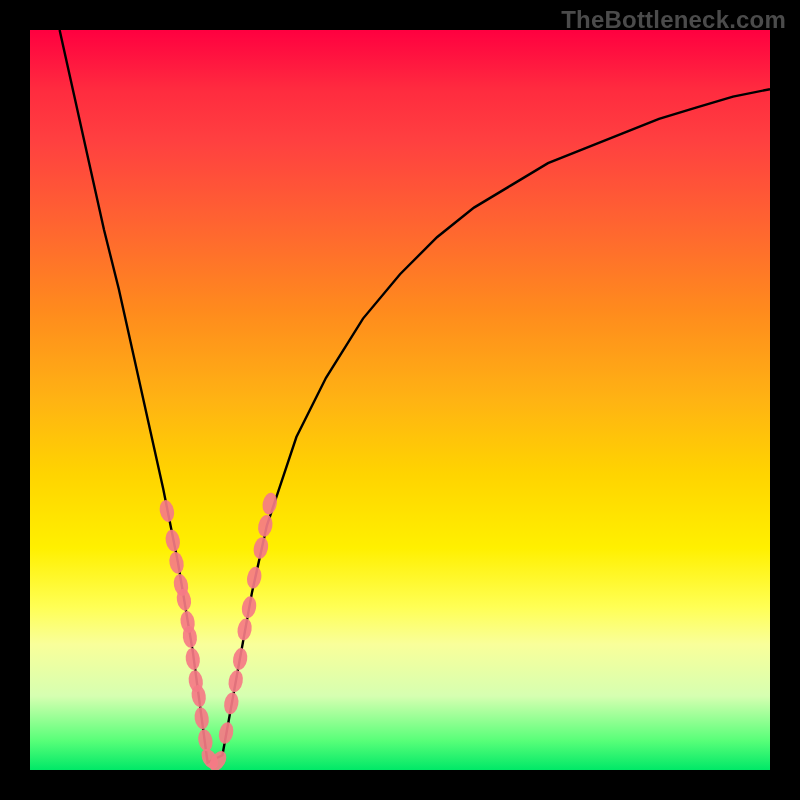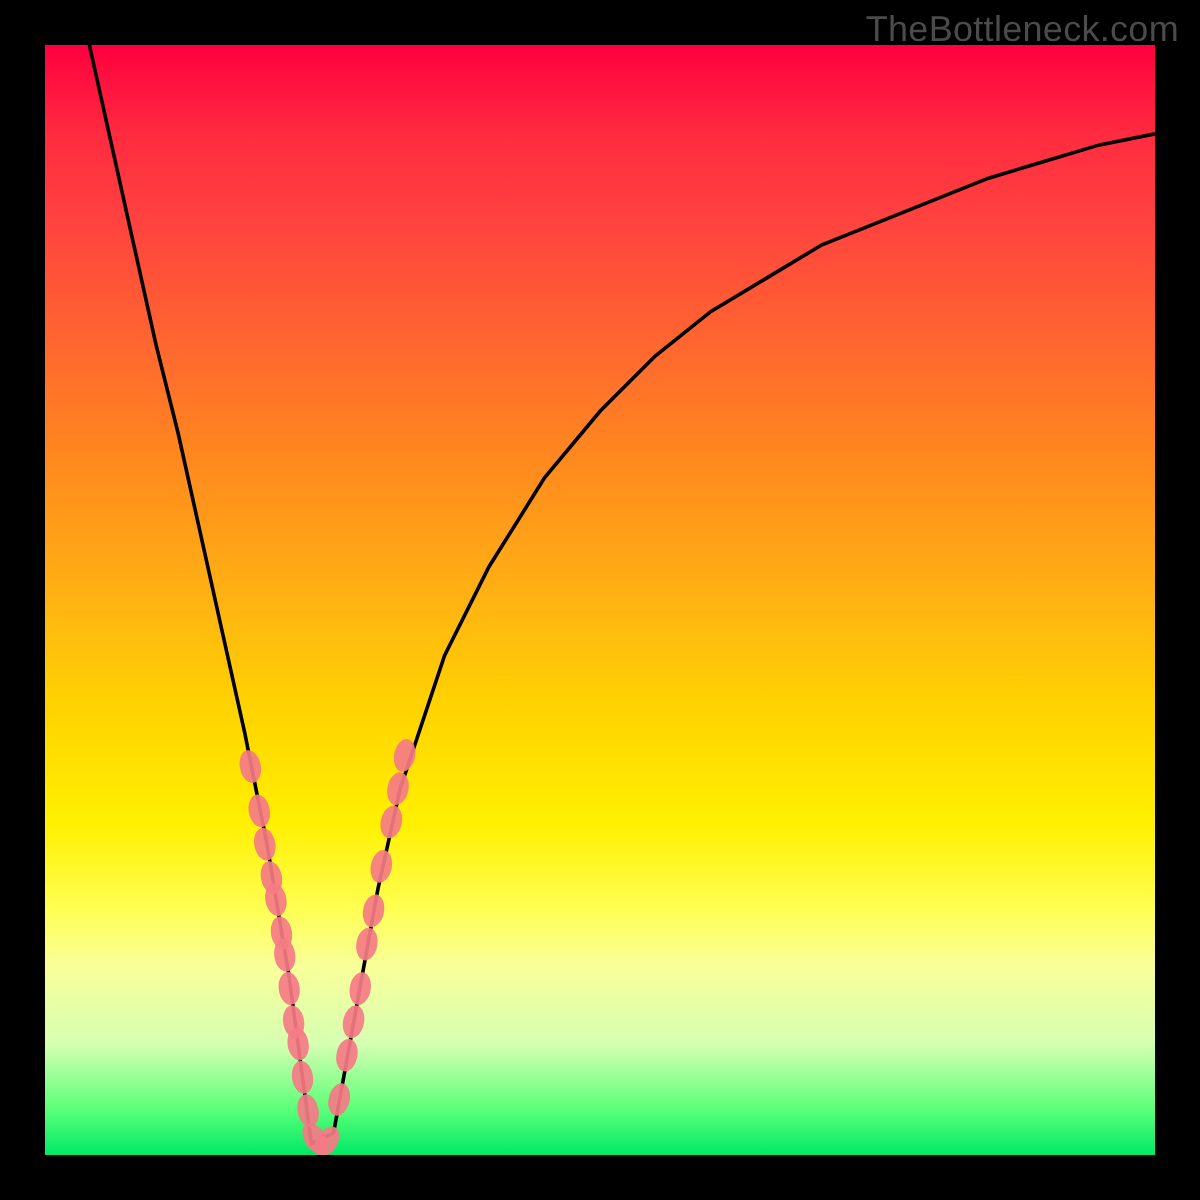--- a/index.html
+++ b/index.html
@@ -40,21 +40,21 @@
     #00e867 100%
   );
 }
 .watermark {
   position: absolute;
   top: 6px;
   right: 14px;
   color: #4b4b4b;
   font-size: 24px;
   letter-spacing: 0.2px;
-  font-weight: 400;
+  font-weight: 700;
   user-select: none;
 }
 svg.curve {
   position: absolute;
   left: 0;
   top: 0;
 }
 </style>
 </head>
 <body>

